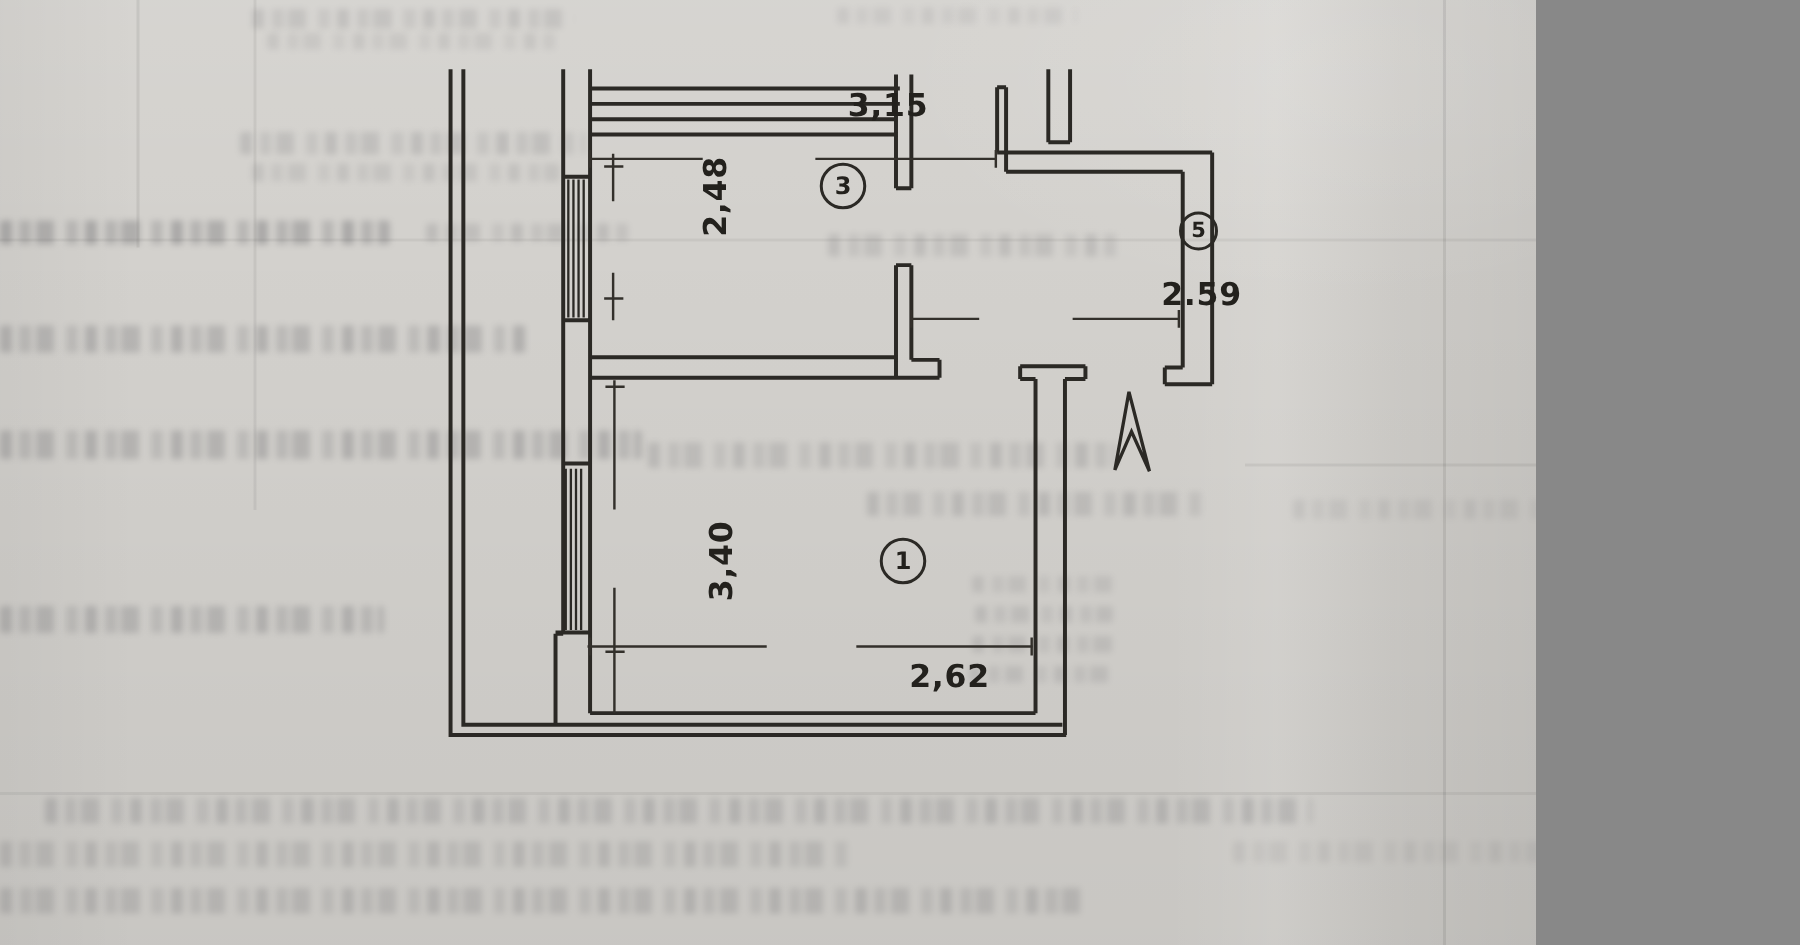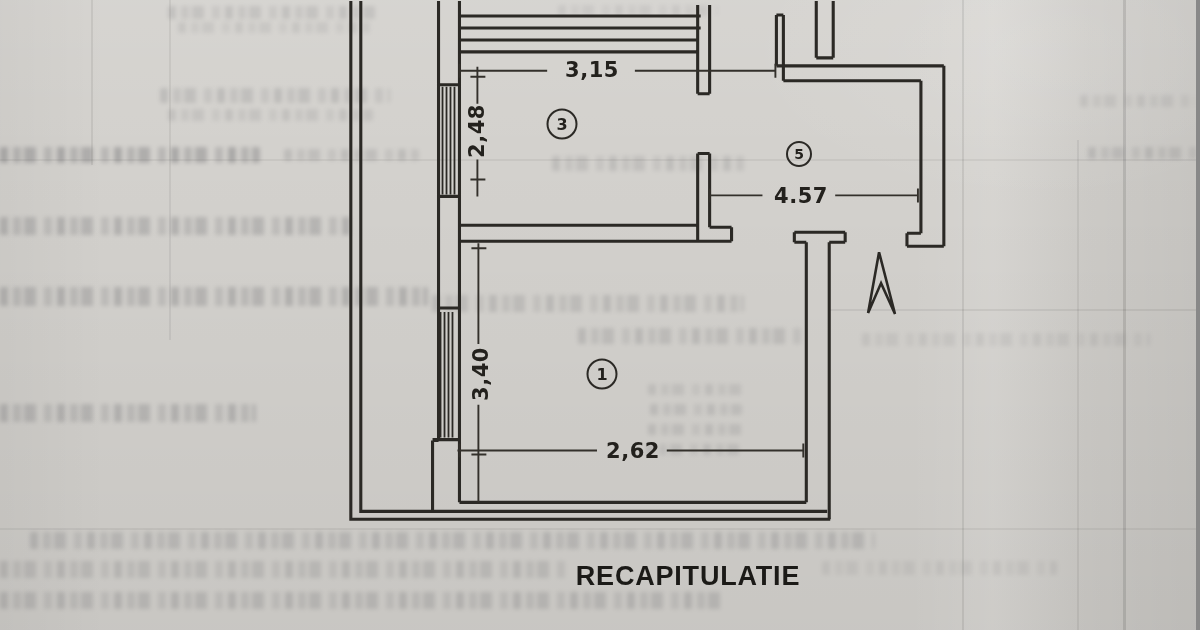--- a/index.html
+++ b/index.html
@@ -1,17 +1,17 @@
 <!DOCTYPE html>
 <html><head>
 <meta charset="utf-8">
 <style>
   html,body { margin:0; padding:0; background:#888; }
   .page {
-    position:relative; width:1196px; height:630px; overflow:hidden;
+    position:relative; width:1024px; height:630px; overflow:hidden;
     background:#d3d1cd;
     font-family:"Liberation Sans", sans-serif;
   }
   .overlay { position:absolute; inset:0; pointer-events:none; }
   .shade-top   { background:linear-gradient(180deg, rgba(255,255,255,.08), rgba(0,0,0,0) 25%, rgba(0,0,0,.02) 55%, rgba(0,0,0,.05) 100%); }
   .shade-right { background:linear-gradient(90deg, rgba(0,0,0,.03) 0%, rgba(0,0,0,0) 9%, rgba(0,0,0,0) 76%, rgba(255,255,255,.09) 83%, rgba(0,0,0,.03) 91%, rgba(0,0,0,.06) 100%); }
   .shade-spot  { background:radial-gradient(420px 220px at 86% 8%, rgba(255,255,255,.10), rgba(255,255,255,0) 70%); }
   .crease { position:absolute; pointer-events:none; }
   .smudge {
     position:absolute; pointer-events:none; border-radius:2px;
@@ -121,29 +121,28 @@
       <path class="dimline" d="M479,66 V103 M479,159 V196 M472,76 H487 M472,179 H487"></path>
       <path class="dimline" d="M712,195 H765 M838,195 H921 M712,188 V202 M921,188 V202"></path>
       <path class="dimline" d="M480,243 V344 M480,405 V503 M473,248 H488 M473,455 H488"></path>
       <path class="dimline" d="M459,451 H599 M669,451 H807 M461,444 V458 M806,444 V458"></path>
     </g>
     <polygon class="narrow" points="882,252 898,314 884,283 871,313"></polygon>
   </svg>
 
   <div class="dim" style="left:592px;top:70px">3,15</div>
   <div class="dim vert" style="left:477px;top:131px">2,48</div>
-  <div class="dim" style="left:801px;top:196px">4.57</div>
+  <div class="dim" style="left:801px;top:196px">2.59</div>
   <div class="dim vert" style="left:481px;top:374px">3,40</div>
   <div class="dim" style="left:633px;top:451px">2,62</div>
 
   <div class="room-badge badge-lg" style="left:562px;top:124px">
     <span>3</span>
   </div>
   <div class="room-badge badge-sm" style="left:799px;top:154px">
     <span>5</span>
   </div>
   <div class="room-badge badge-lg" style="left:602px;top:374px">
     <span>1</span>
   </div>
 
-  <div class="title" style="left:688px;top:576px">RECAPITULATIE</div>
 
 </div>
 
 </body></html>

